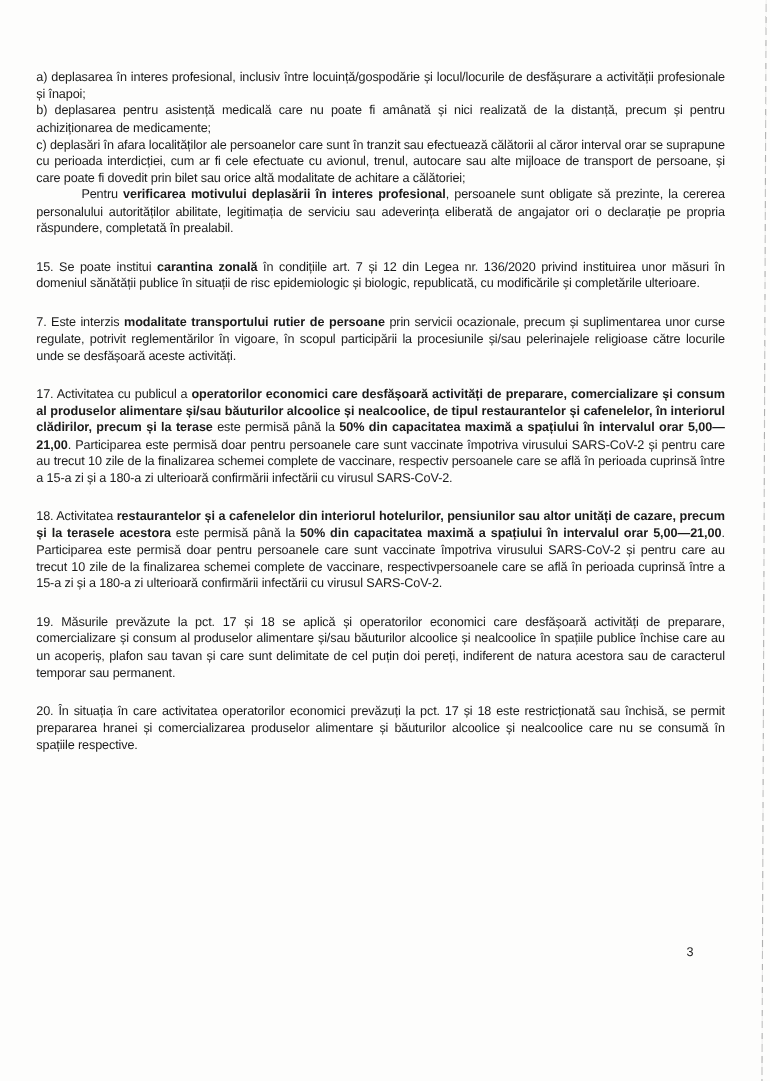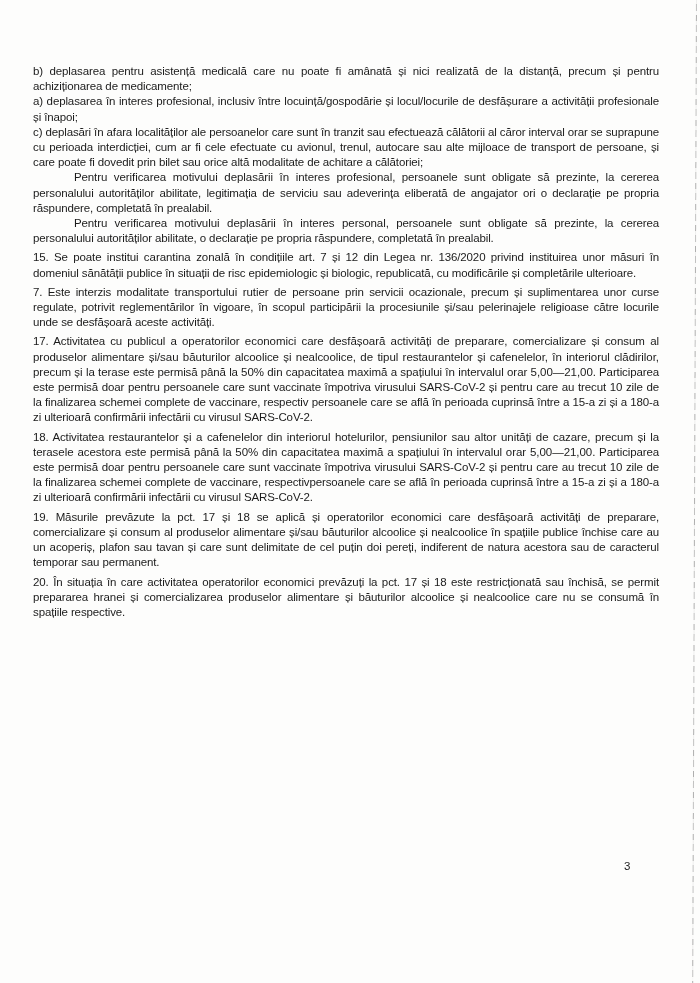--- a/index.html
+++ b/index.html
@@ -19,23 +19,23 @@
     position:absolute;
     left:33px;top:64px;
     width:626px;
     font-size:11.5px;
     line-height:15.2px;
     letter-spacing:-0.12px;
     text-align:justify;
     color:#1b1b1b;
   }
   .para{margin:0;padding:0;}
-  .para.gap{margin-top:4px;}
+  .para.gap{margin-top:20px;}
   .para.indent{text-indent:41px;}
-  .para b{font-weight:400;letter-spacing:-0.05px;}
+  .para b{font-weight:700;letter-spacing:-0.05px;}
   .pagenum{
     position:absolute;
     left:624px;top:860px;
     font-size:11.5px;
     color:#222;
   }
   .scan-artifact{
     position:absolute;
     left:696px;top:-6px;
     width:1px;height:996px;
@@ -49,25 +49,24 @@
     transform:rotate(0.22deg);
     transform-origin:top center;
   }
 </style>
 </head>
 <body>
 
 <div class="page">
   <div class="scan-artifact"></div>
   <main class="doc" id="doc-body">
+      <p class="para"><span>a) deplasarea în interes profesional, inclusiv între locuință/gospodărie și locul/locurile de desfășurare a activității profesionale și înapoi;</span></p>
       <p class="para"><span>b) deplasarea pentru asistență medicală care nu poate fi amânată și nici realizată de la distanță, precum și pentru achiziționarea de medicamente;</span></p>
-      <p class="para"><span>a) deplasarea în interes profesional, inclusiv între locuință/gospodărie și locul/locurile de desfășurare a activității profesionale și înapoi;</span></p>
       <p class="para"><span>c) deplasări în afara localităților ale persoanelor care sunt în tranzit sau efectuează călătorii al căror interval orar se suprapune cu perioada interdicției, cum ar fi cele efectuate cu avionul, trenul, autocare sau alte mijloace de transport de persoane, și care poate fi dovedit prin bilet sau orice altă modalitate de achitare a călătoriei;</span></p>
       <p class="para indent"><span>Pentru </span><b>verificarea motivului deplasării în interes profesional</b><span>, persoanele sunt obligate să prezinte, la cererea personalului autorităților abilitate, legitimația de serviciu sau adeverința eliberată de angajator ori o declarație pe propria răspundere, completată în prealabil.</span></p>
-      <p class="para indent"><span>Pentru </span><b>verificarea motivului deplasării în interes personal</b><span>, persoanele sunt obligate să prezinte, la cererea personalului autorităților abilitate, o declarație pe propria răspundere, completată în prealabil.</span></p>
       <p class="para gap"><span>15. Se poate institui </span><b>carantina zonală</b><span> în condițiile art. 7 și 12 din Legea nr. 136/2020 privind instituirea unor măsuri în domeniul sănătății publice în situații de risc epidemiologic și biologic, republicată, cu modificările și completările ulterioare.</span></p>
       <p class="para gap"><span>7. Este interzis </span><b>modalitate transportului rutier de persoane</b><span> prin servicii ocazionale, precum și suplimentarea unor curse regulate, potrivit reglementărilor în vigoare, în scopul participării la procesiunile și/sau pelerinajele religioase către locurile unde se desfășoară aceste activități.</span></p>
       <p class="para gap"><span>17. Activitatea cu publicul a </span><b>operatorilor economici care desfășoară activități de preparare, comercializare și consum al produselor alimentare și/sau băuturilor alcoolice și nealcoolice, de tipul restaurantelor și cafenelelor, în interiorul clădirilor, precum și la terase</b><span> este permisă până la </span><b>50% din capacitatea maximă a spațiului în intervalul orar 5,00—21,00</b><span>. Participarea este permisă doar pentru persoanele care sunt vaccinate împotriva virusului SARS-CoV-2 și pentru care au trecut 10 zile de la finalizarea schemei complete de vaccinare, respectiv persoanele care se află în perioada cuprinsă între a 15-a zi și a 180-a zi ulterioară confirmării infectării cu virusul SARS-CoV-2.</span></p>
       <p class="para gap"><span>18. Activitatea </span><b>restaurantelor și a cafenelelor din interiorul hotelurilor, pensiunilor sau altor unități de cazare, precum și la terasele acestora</b><span> este permisă până la </span><b>50% din capacitatea maximă a spațiului în intervalul orar 5,00—21,00</b><span>. Participarea este permisă doar pentru persoanele care sunt vaccinate împotriva virusului SARS-CoV-2 și pentru care au trecut 10 zile de la finalizarea schemei complete de vaccinare, respectivpersoanele care se află în perioada cuprinsă între a 15-a zi și a 180-a zi ulterioară confirmării infectării cu virusul SARS-CoV-2.</span></p>
       <p class="para gap"><span>19. Măsurile prevăzute la pct. 17 și 18 se aplică și operatorilor economici care desfășoară activități de preparare, comercializare și consum al produselor alimentare și/sau băuturilor alcoolice și nealcoolice în spațiile publice închise care au un acoperiș, plafon sau tavan și care sunt delimitate de cel puțin doi pereți, indiferent de natura acestora sau de caracterul temporar sau permanent.</span></p>
       <p class="para gap"><span>20. În situația în care activitatea operatorilor economici prevăzuți la pct. 17 și 18 este restricționată sau închisă, se permit prepararea hranei și comercializarea produselor alimentare și băuturilor alcoolice și nealcoolice care nu se consumă în spațiile respective.</span></p>
     </main>
   <div class="pagenum">3</div>
 </div>
 

